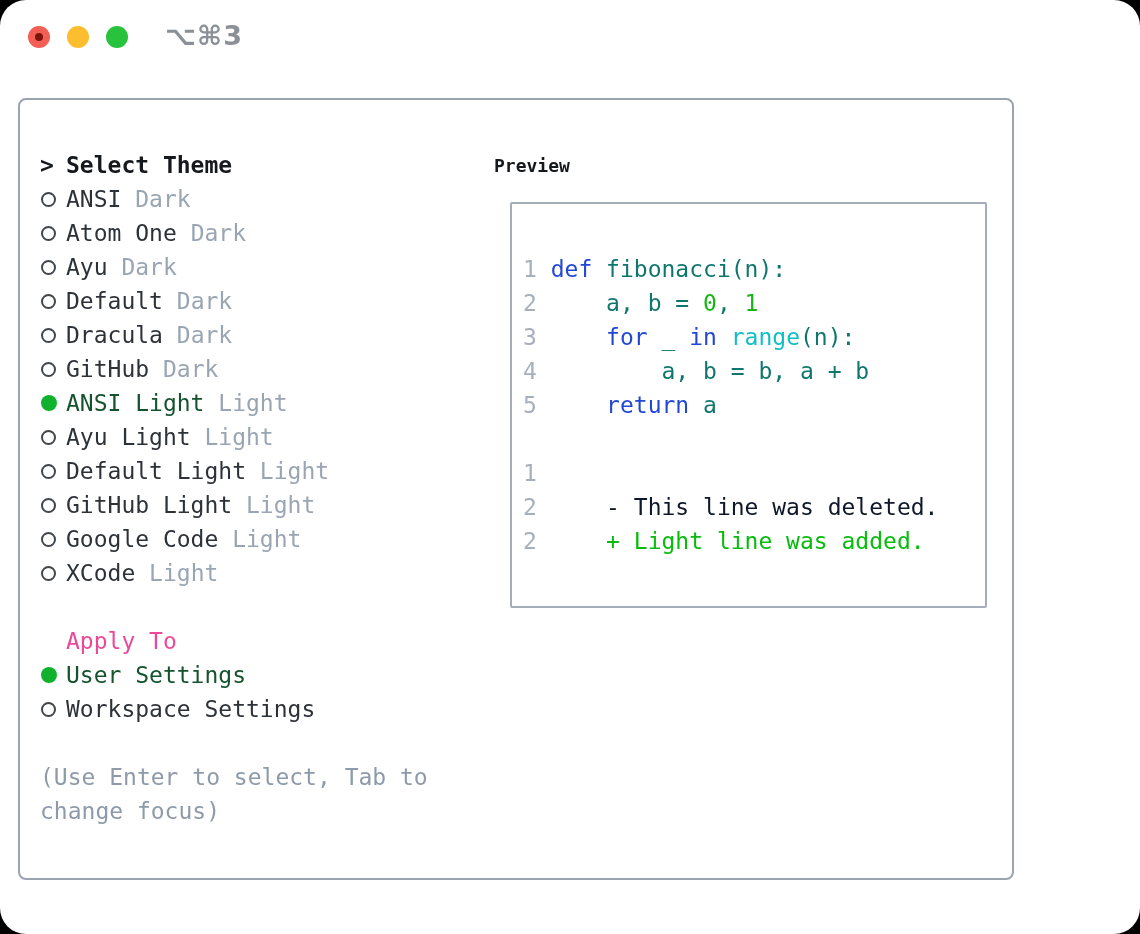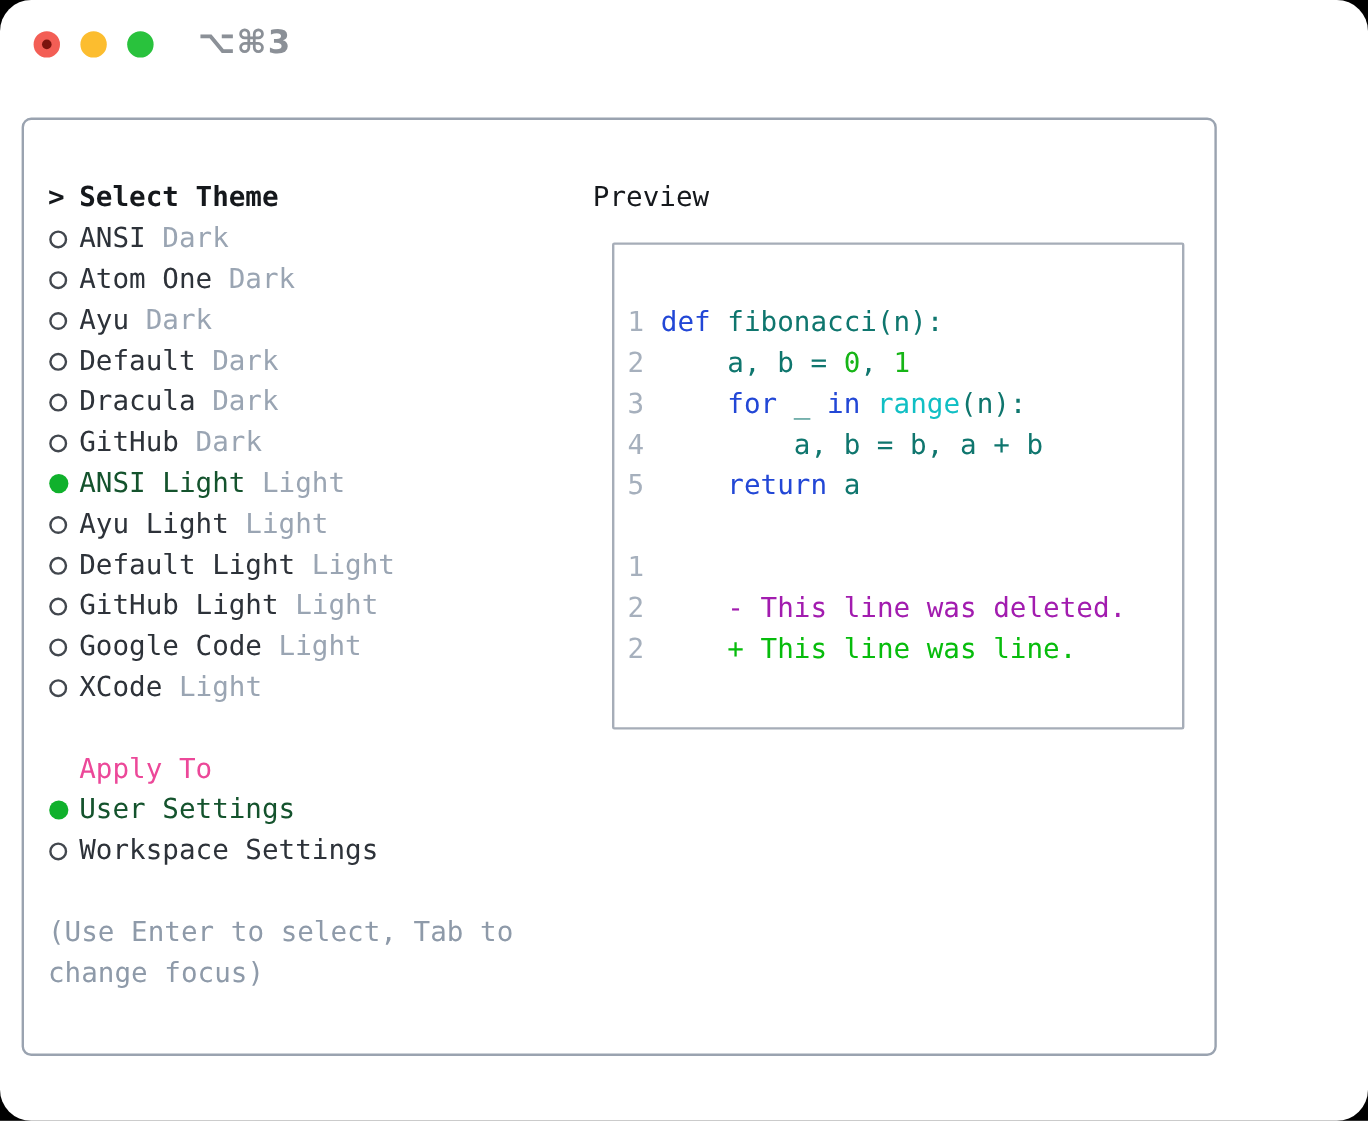--- a/index.html
+++ b/index.html
@@ -51,35 +51,35 @@
   .item-name { color: #2d3239; }
   .item-name.sel { color: #14532d; }
   .item-variant { color: #9aa5b3; }
   .section-title { color: #ec4899; padding-left: 26px; }
   .footer-text { color: #8e9aa9; }
   .spacer { height: 34px; }
   
   .preview-title {
     position: absolute; left: 474px; top: 48px; height: 34px;
     display: flex; align-items: center;
-    font-size: 23px; font-weight: normal; color: #15181c;
+    font-size: 18px; font-weight: bold; color: #15181c;
   }
   .preview-box {
     position: absolute; left: 490px; top: 102px; width: 477px; height: 406px;
     border: 2px solid #a6adb8; border-radius: 2px; background: #fff;
     padding: 48px 10px 0 11px; overflow: hidden;
   }
   .crow { height: 34px; display: flex; align-items: center; font-size: 23px; white-space: pre; }
   .tok-ln  { color: #a6b0bd; }
   .tok-pl  { color: #0f766e; }
   .tok-kw  { color: #2247d6; text-align: center; }
   .tok-bi  { color: #10bfc4; }
   .tok-num { color: #17b517; }
   .tok-ctx { color: #8b939c; }
-  .tok-del { color: #a21caf; }
+  .tok-del { color: #0f172a; }
   .tok-add { color: #07bc0c; }
 </style>
 </head>
 <body>
 
 <div class="window">
 
   <div class="titlebar">
     <span class="tl red">
         <span class="dot"></span>
@@ -133,18 +133,18 @@
           <div class="crow"><span class="tok-ln">1</span><span class="tok-pl"> </span><span class="tok-kw">def</span><span class="tok-pl"> fibonacci(n):</span></div>
           <div class="crow"><span class="tok-ln">2</span><span class="tok-pl">     a, b = </span><span class="tok-num">0</span><span class="tok-pl">, </span><span class="tok-num">1</span></div>
           <div class="crow"><span class="tok-ln">3</span><span class="tok-pl">     </span><span class="tok-kw">for</span><span class="tok-pl"> _ </span><span class="tok-kw">in</span><span class="tok-pl"> </span><span class="tok-bi">range</span><span class="tok-pl">(n):</span></div>
           <div class="crow"><span class="tok-ln">4</span><span class="tok-pl">         a, b = b, a + b</span></div>
           <div class="crow"><span class="tok-ln">5</span><span class="tok-pl">     </span><span class="tok-kw">return</span><span class="tok-pl"> a</span></div>
         </div>
       <div class="spacer"></div>
       <div id="diff-lines">
           <div class="crow"><span class="tok-ln">1</span></div>
           <div class="crow"><span class="tok-ln">2</span><span class="tok-pl">     </span><span class="tok-del">- This line was deleted.</span></div>
-          <div class="crow"><span class="tok-ln">2</span><span class="tok-pl">     </span><span class="tok-add">+ This line was line.</span></div>
+          <div class="crow"><span class="tok-ln">2</span><span class="tok-pl">     </span><span class="tok-add">+ Light line was added.</span></div>
         </div>
     </div>
 
   </div>
 </div>
 
 </body></html>

